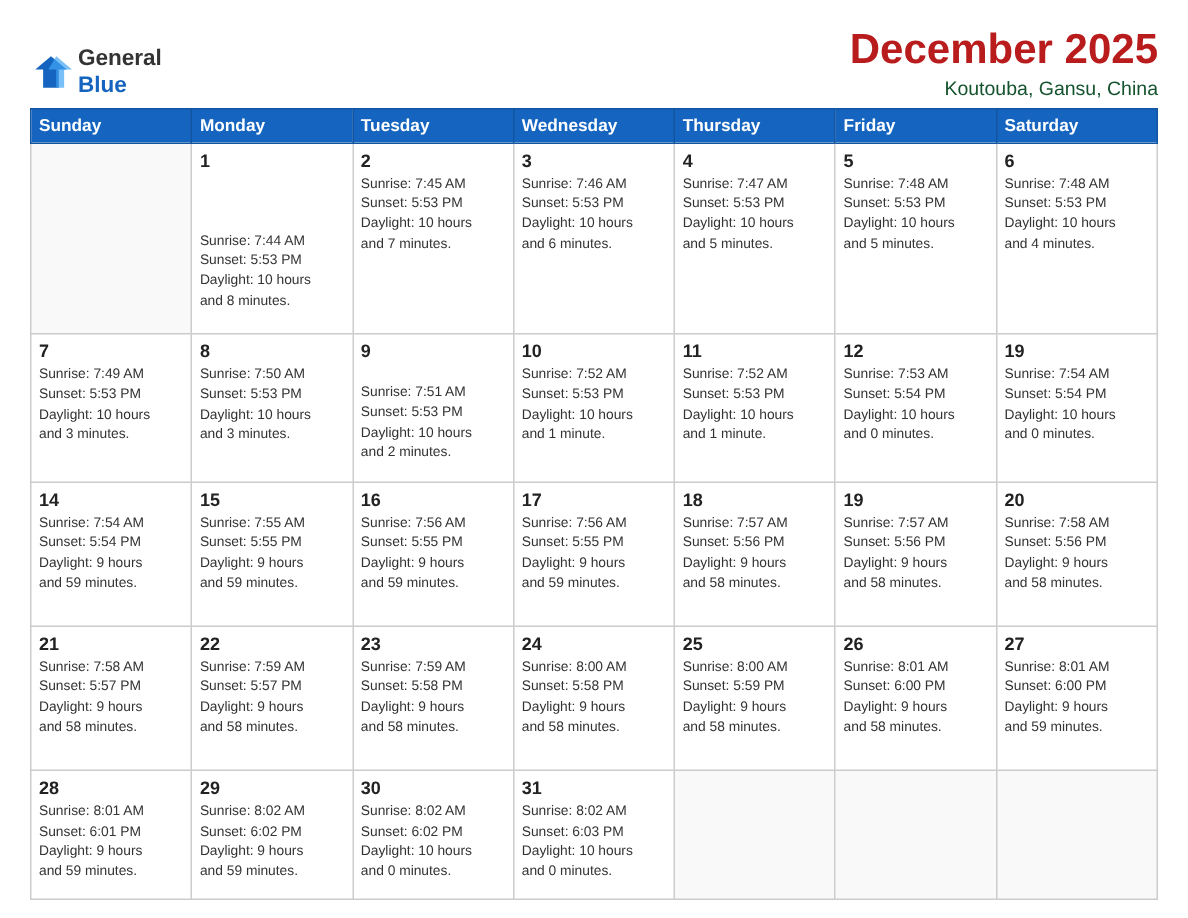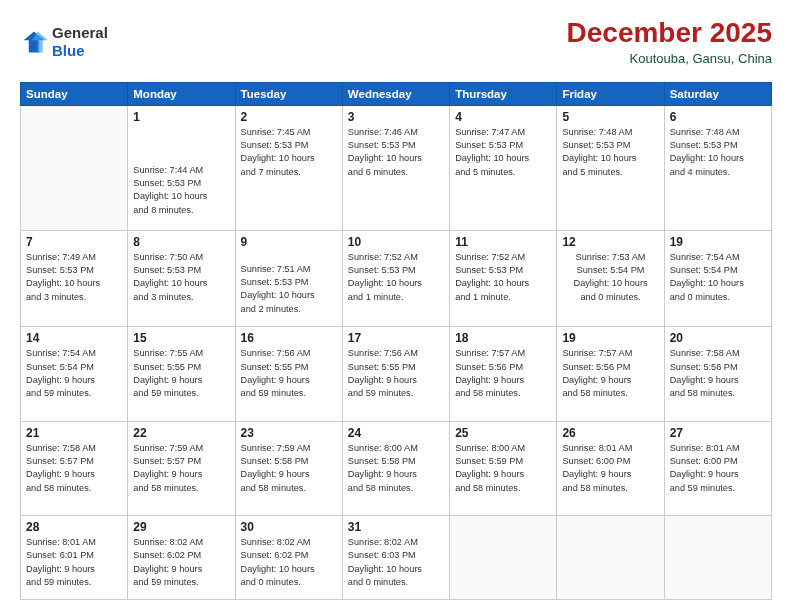--- a/index.html
+++ b/index.html
@@ -14,22 +14,22 @@
       width: 792px;
       height: 612px;
       background: #fff;
       padding: 18px 20px 12px 20px;
       display: flex;
       flex-direction: column;
     }
     .header {
       display: flex;
       justify-content: space-between;
-      align-items: center;
-      margin-bottom: 16px;
+      align-items: flex-end;
+      margin-bottom: 6px;
     }
     .logo {
       display: flex;
       align-items: center;
       gap: 4px;
     }
     .logo-text {
       font-size: 15px;
       font-weight: bold;
       line-height: 1.2;
@@ -207,21 +207,21 @@
           </td>
           <td>
             <div class="day-number">11</div>
             <div class="day-info" style="white-space: pre-line;">Sunrise: 7:52 AM
 Sunset: 5:53 PM
 Daylight: 10 hours
 and 1 minute.</div>
           </td>
           <td>
             <div class="day-number">12</div>
-            <div class="day-info" style="white-space: pre-line; text-align: center;">Sunrise: 7:53 AM
+            <div class="day-info" style="white-space: pre-line;">Sunrise: 7:53 AM
 Sunset: 5:54 PM
 Daylight: 10 hours
 and 0 minutes.</div>
           </td>
           <td>
             <div class="day-number">19</div>
             <div class="day-info" style="white-space: pre-line;">Sunrise: 7:54 AM
 Sunset: 5:54 PM
 Daylight: 10 hours
 and 0 minutes.</div>

